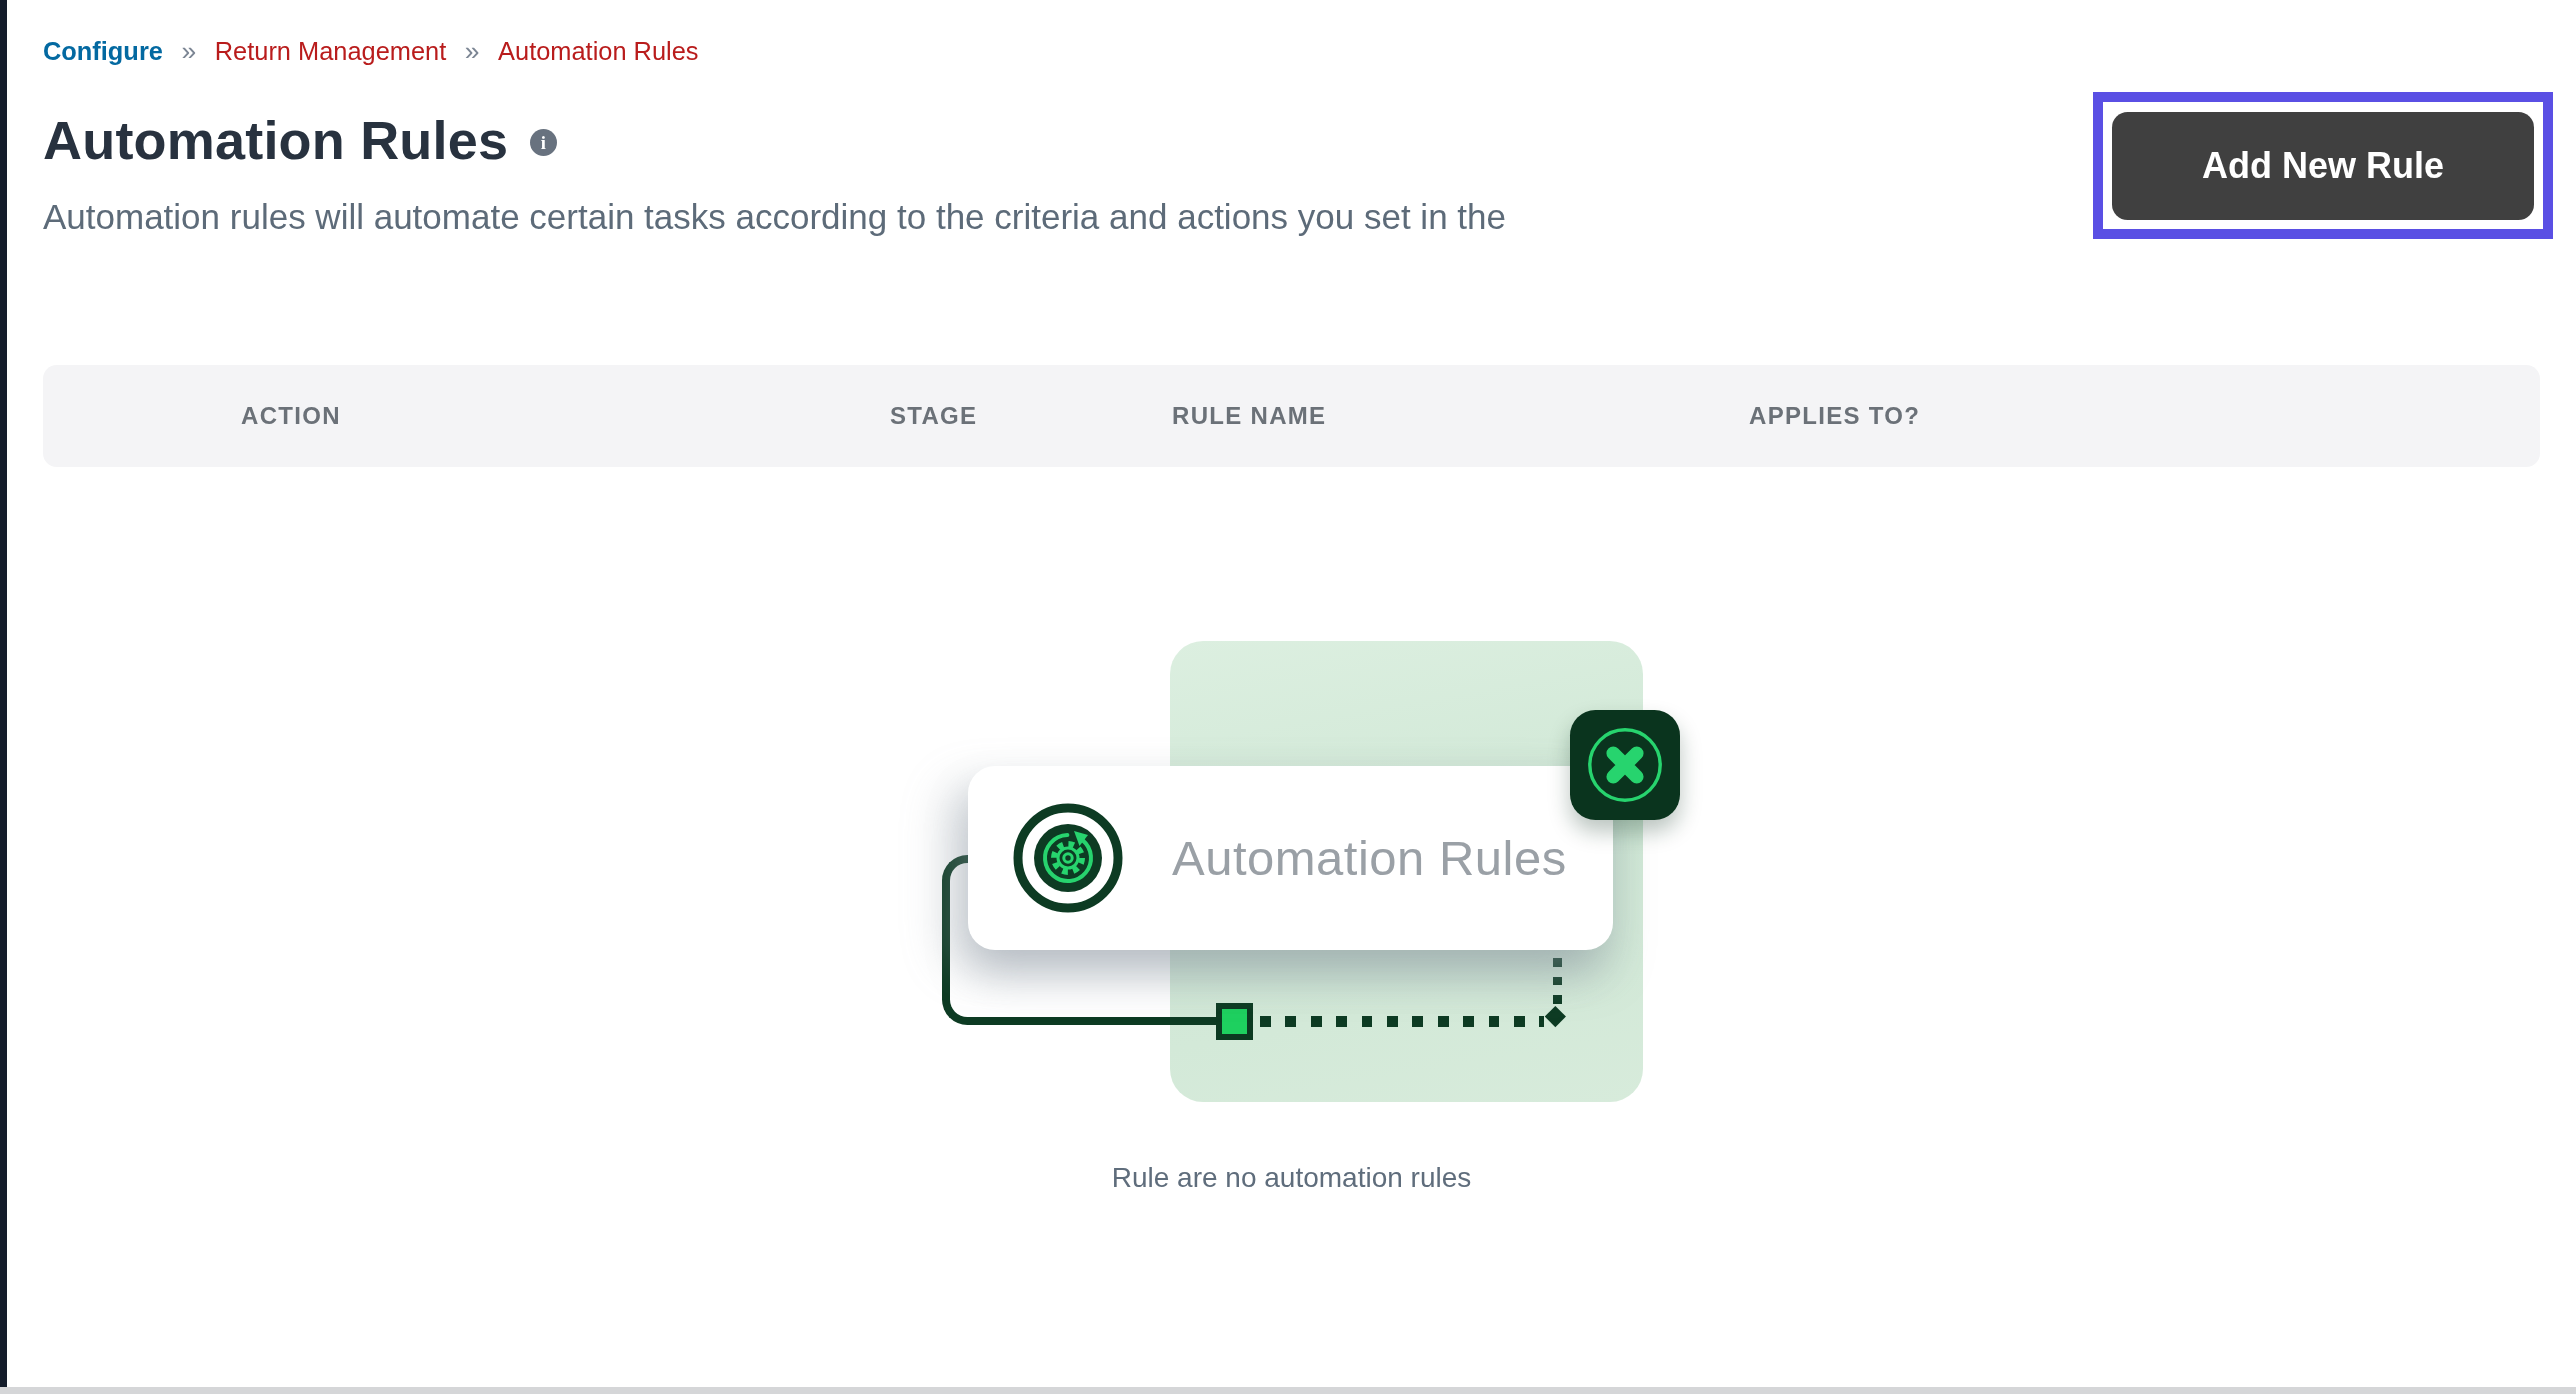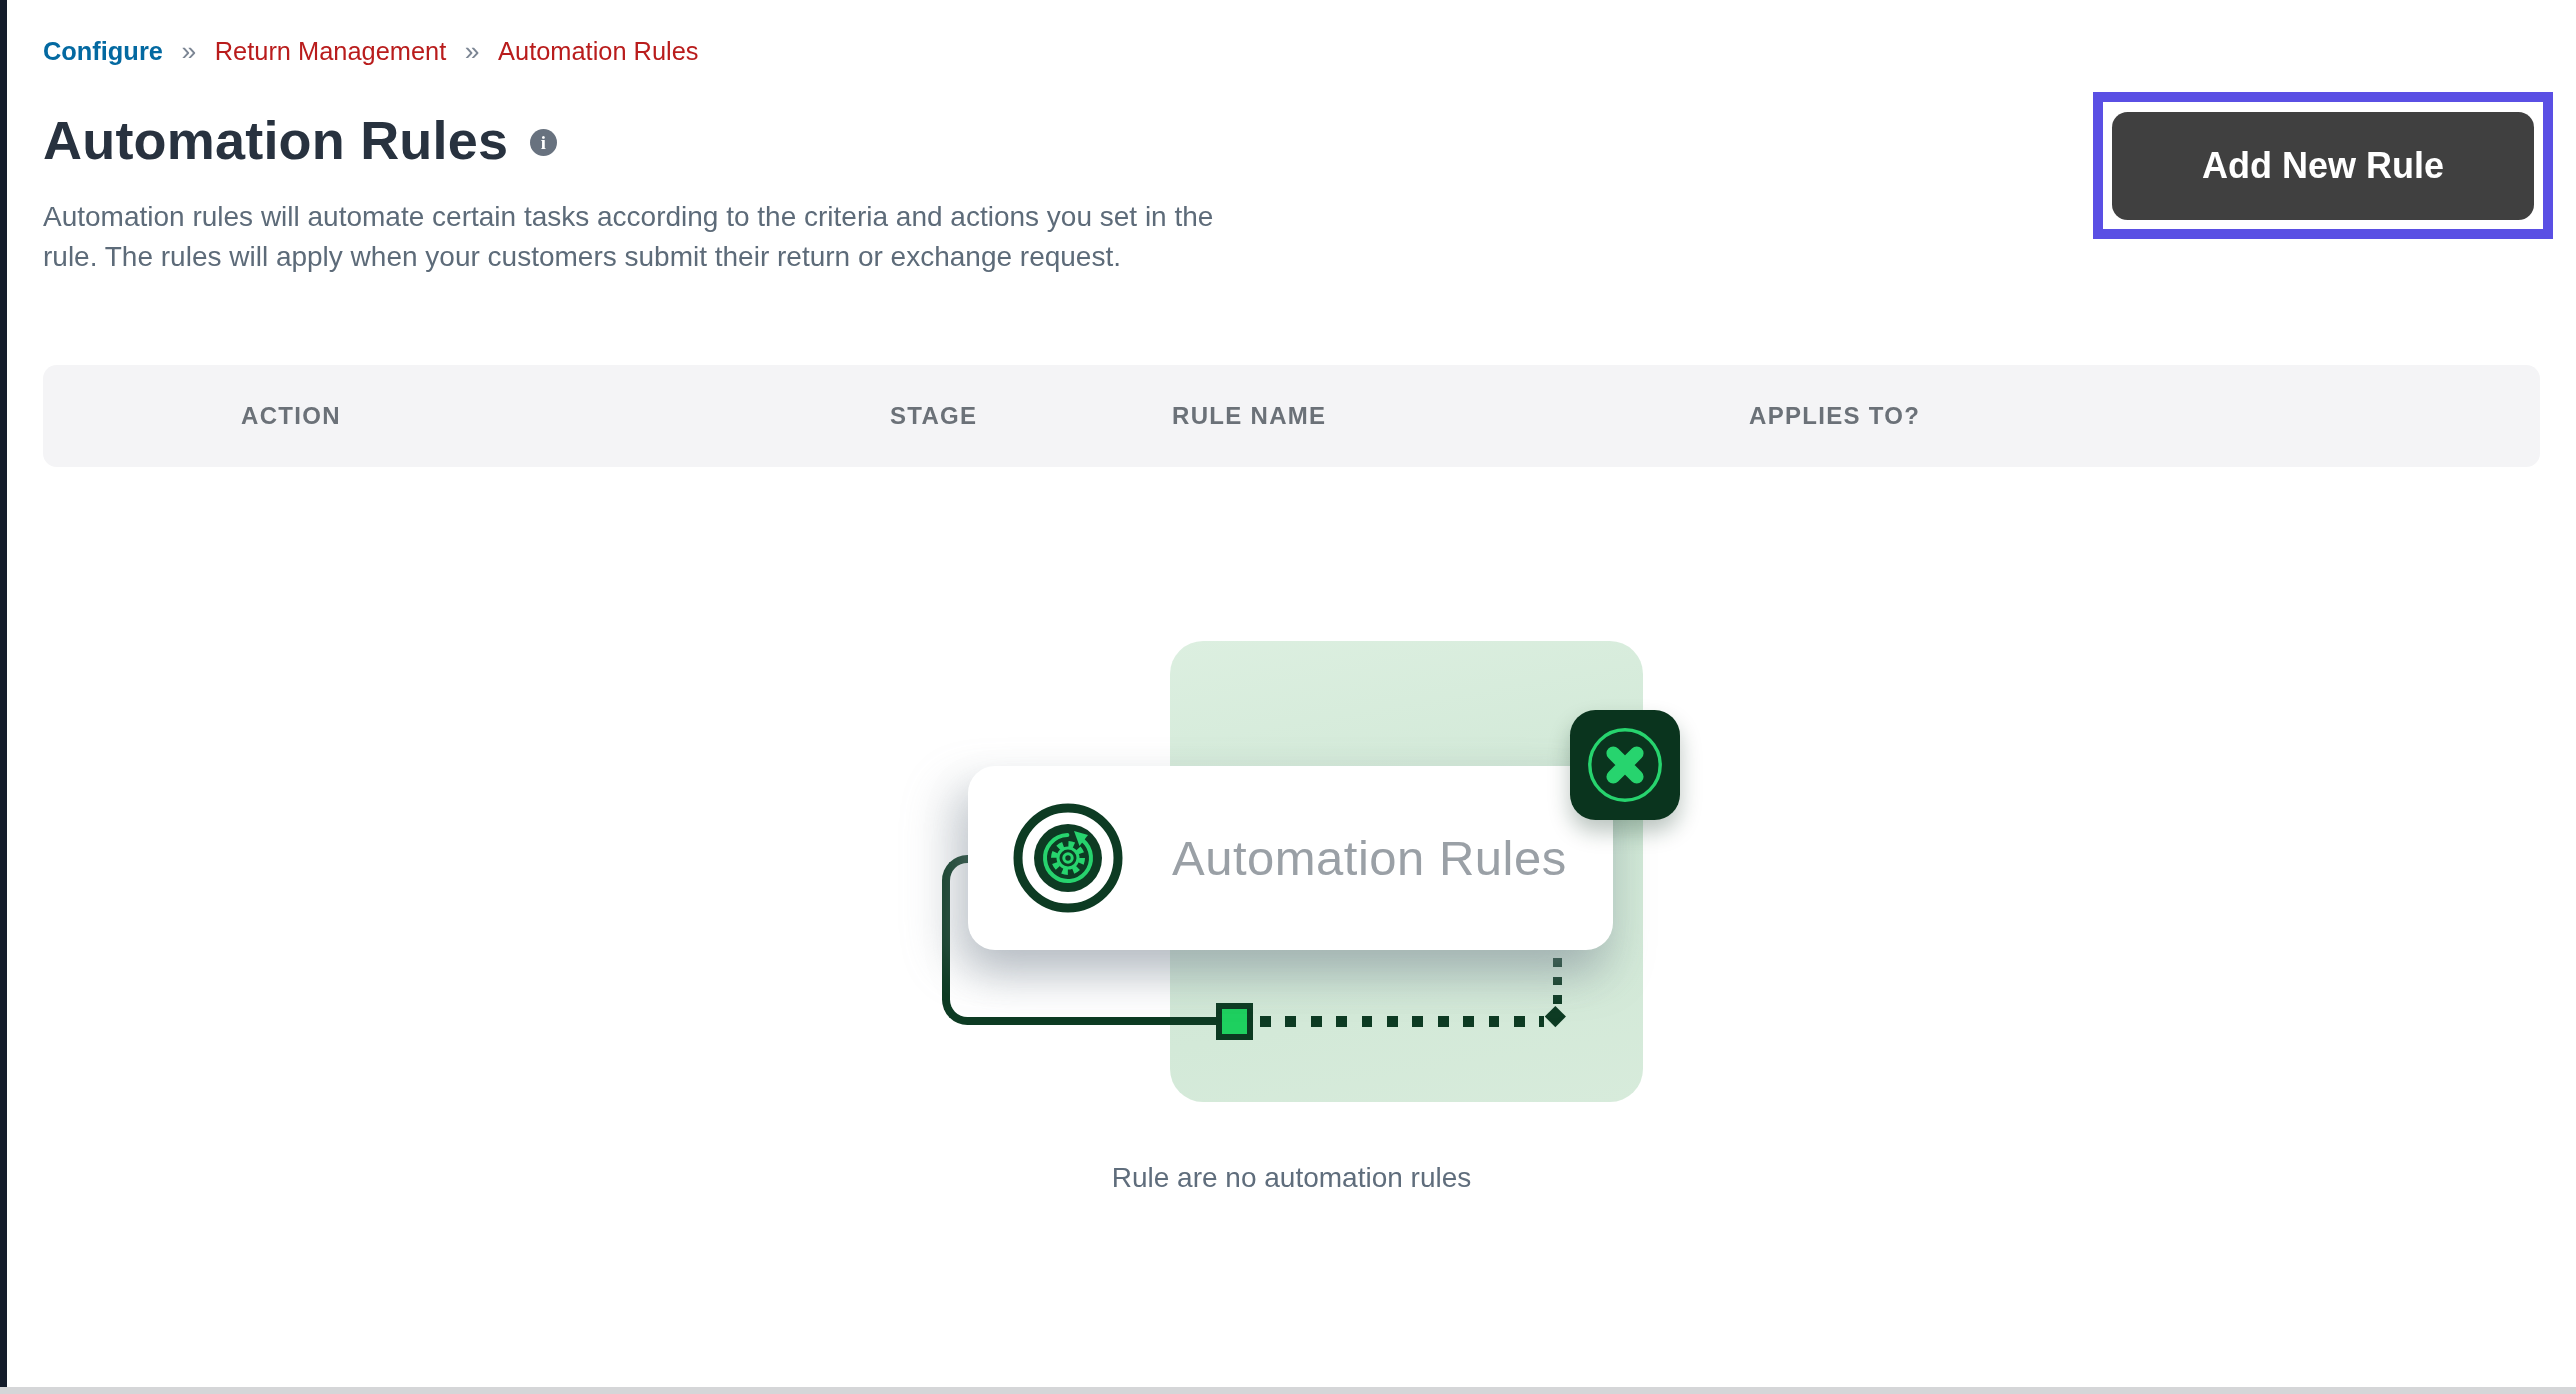--- a/index.html
+++ b/index.html
@@ -17,21 +17,21 @@
   .crumb-link{color:#0369a1;font-weight:600;cursor:pointer;}
   .crumb-sep{color:#7c8694;font-size:26.4px;line-height:1;}
   .crumb{color:#b91c1c;}
 
   
   .title-row{position:absolute;left:43px;top:109px;display:flex;align-items:center;gap:21.5px;}
   .page-title{font-size:54px;font-weight:600;color:#28323f;letter-spacing:0.2px;}
   .info-icon{width:27px;height:27px;border-radius:50%;background:#68727f;color:#ffffff;
     display:flex;align-items:center;justify-content:center;font-size:18.6px;font-weight:700;
     font-family:"Liberation Serif", serif;margin-top:5.9px;}
-  .description{position:absolute;left:43px;top:197px;font-size:28px;line-height:40px;color:#5d6b79;}
+  .description{position:absolute;left:43px;top:197px;font-size:35px;line-height:40px;color:#5d6b79;}
 
   
   .annotation-box{position:absolute;left:2093px;top:92px;width:460px;height:147px;
     border:10.8px solid #5a4fe4;box-sizing:border-box;display:flex;align-items:center;justify-content:center;z-index:10;}
   .add-rule-btn{width:422px;height:108px;border-radius:15.6px;background:#404040;border:none;
     color:#ffffff;font-size:36px;font-weight:700;font-family:"Liberation Sans", sans-serif;
     display:flex;align-items:center;justify-content:center;cursor:pointer;}
 
   
   .table-header{position:absolute;left:43px;top:365px;width:2497px;height:102px;background:#f4f4f6;
@@ -82,21 +82,20 @@
   <span class="crumb">Automation Rules</span>
 </div>
 
 <div class="title-row">
   <span class="page-title">Automation Rules</span>
   <span class="info-icon">i</span>
 </div>
 
 <div class="description">
   <div>Automation rules will automate certain tasks according to the criteria and actions you set in the</div>
-  <div>rule. The rules will apply when your customers submit their return or exchange request.</div>
 </div>
 
 <div class="annotation-box">
   <button class="add-rule-btn">Add New Rule</button>
 </div>
 
 <div class="table-header">
   <span class="th th-action">ACTION</span>
   <span class="th th-stage">STAGE</span>
   <span class="th th-rulename">RULE NAME</span>

